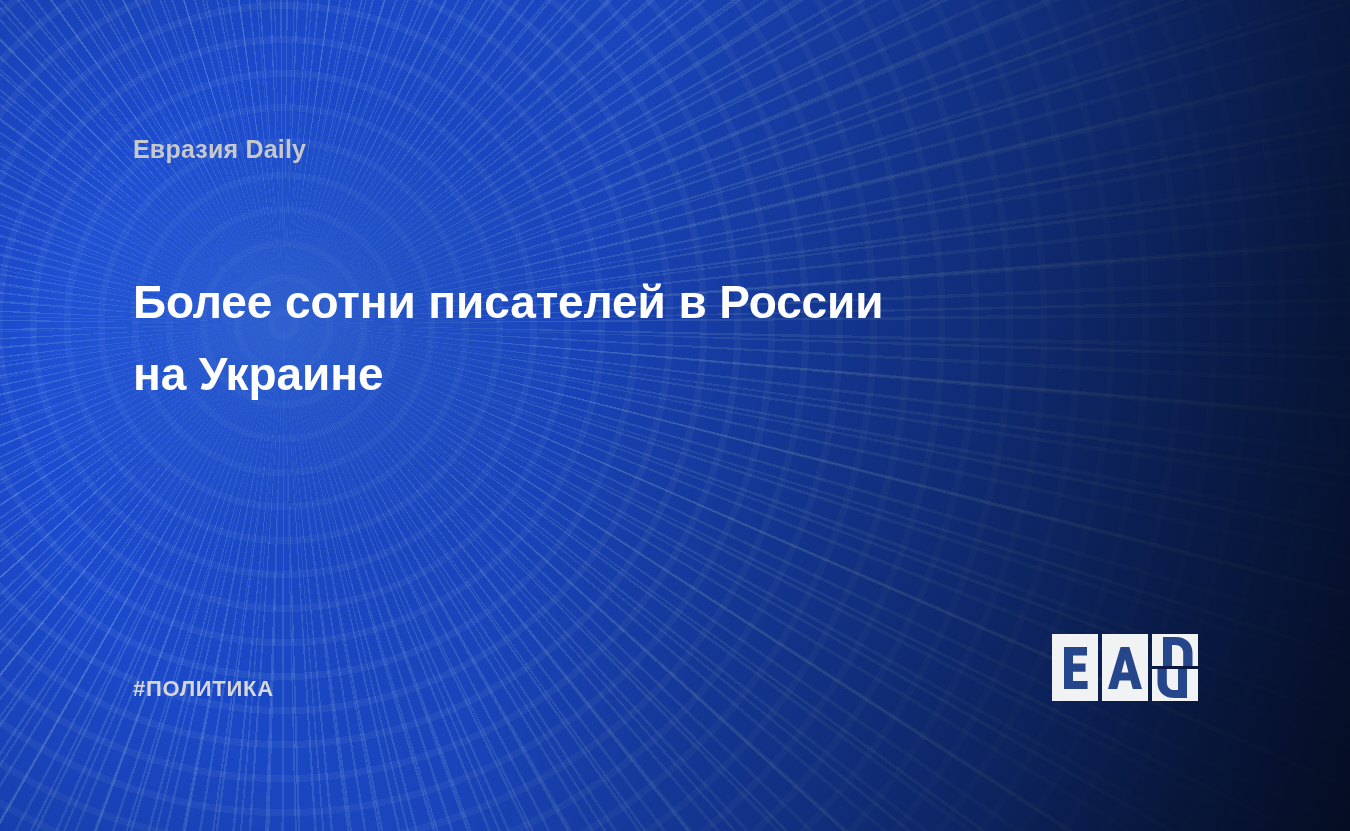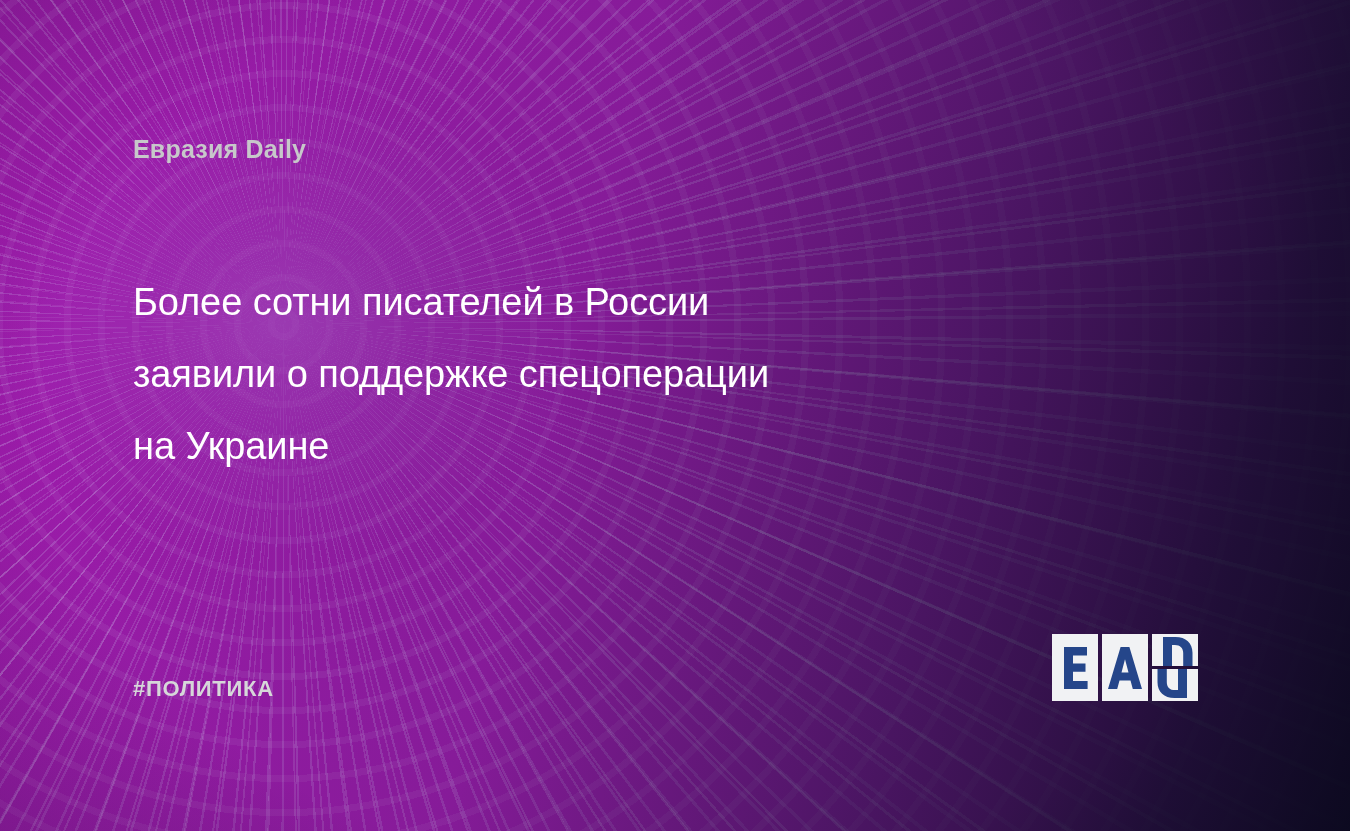--- a/index.html
+++ b/index.html
@@ -11,21 +11,21 @@
   body {
     font-family: "Liberation Sans", "DejaVu Sans", sans-serif;
   }
 
   
   .card {
     position: relative;
     width: 1350px;
     height: 831px;
     overflow: hidden;
-    background: #a21caf;
+    background: #1d4ed8;
     -webkit-font-smoothing: antialiased;
   }
 
   
   .bg-layer {
     position: absolute;
     inset: 0;
     pointer-events: none;
   }
 
@@ -154,23 +154,23 @@
     color: #c7c8ca;
     white-space: nowrap;
   }
 
   .headline {
     position: absolute;
     left: 133px;
     top: 266px;
     width: 1010px;
     margin: 0;
-    font-size: 38px;
+    font-size: 46px;
     line-height: 72px;
-    font-weight: 400;
+    font-weight: 700;
     color: #ffffff;
     letter-spacing: -0.1px;
   }
   .headline .hl-line {
     display: block;
     white-space: nowrap;
   }
 
   .category {
     position: absolute;
@@ -229,21 +229,20 @@
   <div class="bg-layer bg-trails-c"></div>
   <div class="bg-layer bg-core"></div>
   <div class="bg-layer bg-vignette"></div>
 
   <div class="content">
 
     <div class="masthead">Евразия Daily</div>
 
     <h1 class="headline">
       <span class="hl-line">Более сотни писателей в России</span>
-      <span class="hl-line">заявили о поддержке спецоперации</span>
       <span class="hl-line">на Украине</span>
     </h1>
 
     <div class="category">#ПОЛИТИКА</div>
 
     <div class="logo">
 
       <div class="logo-tile">
         <svg width="46" height="67" viewBox="0 0 46 67" aria-hidden="true">
           <path fill="#25468a" d="M12 13 h23 v8.5 H21 v8 h12.5 v8.2 H21 v9.3 h14.6 V55 H12 Z"></path>

